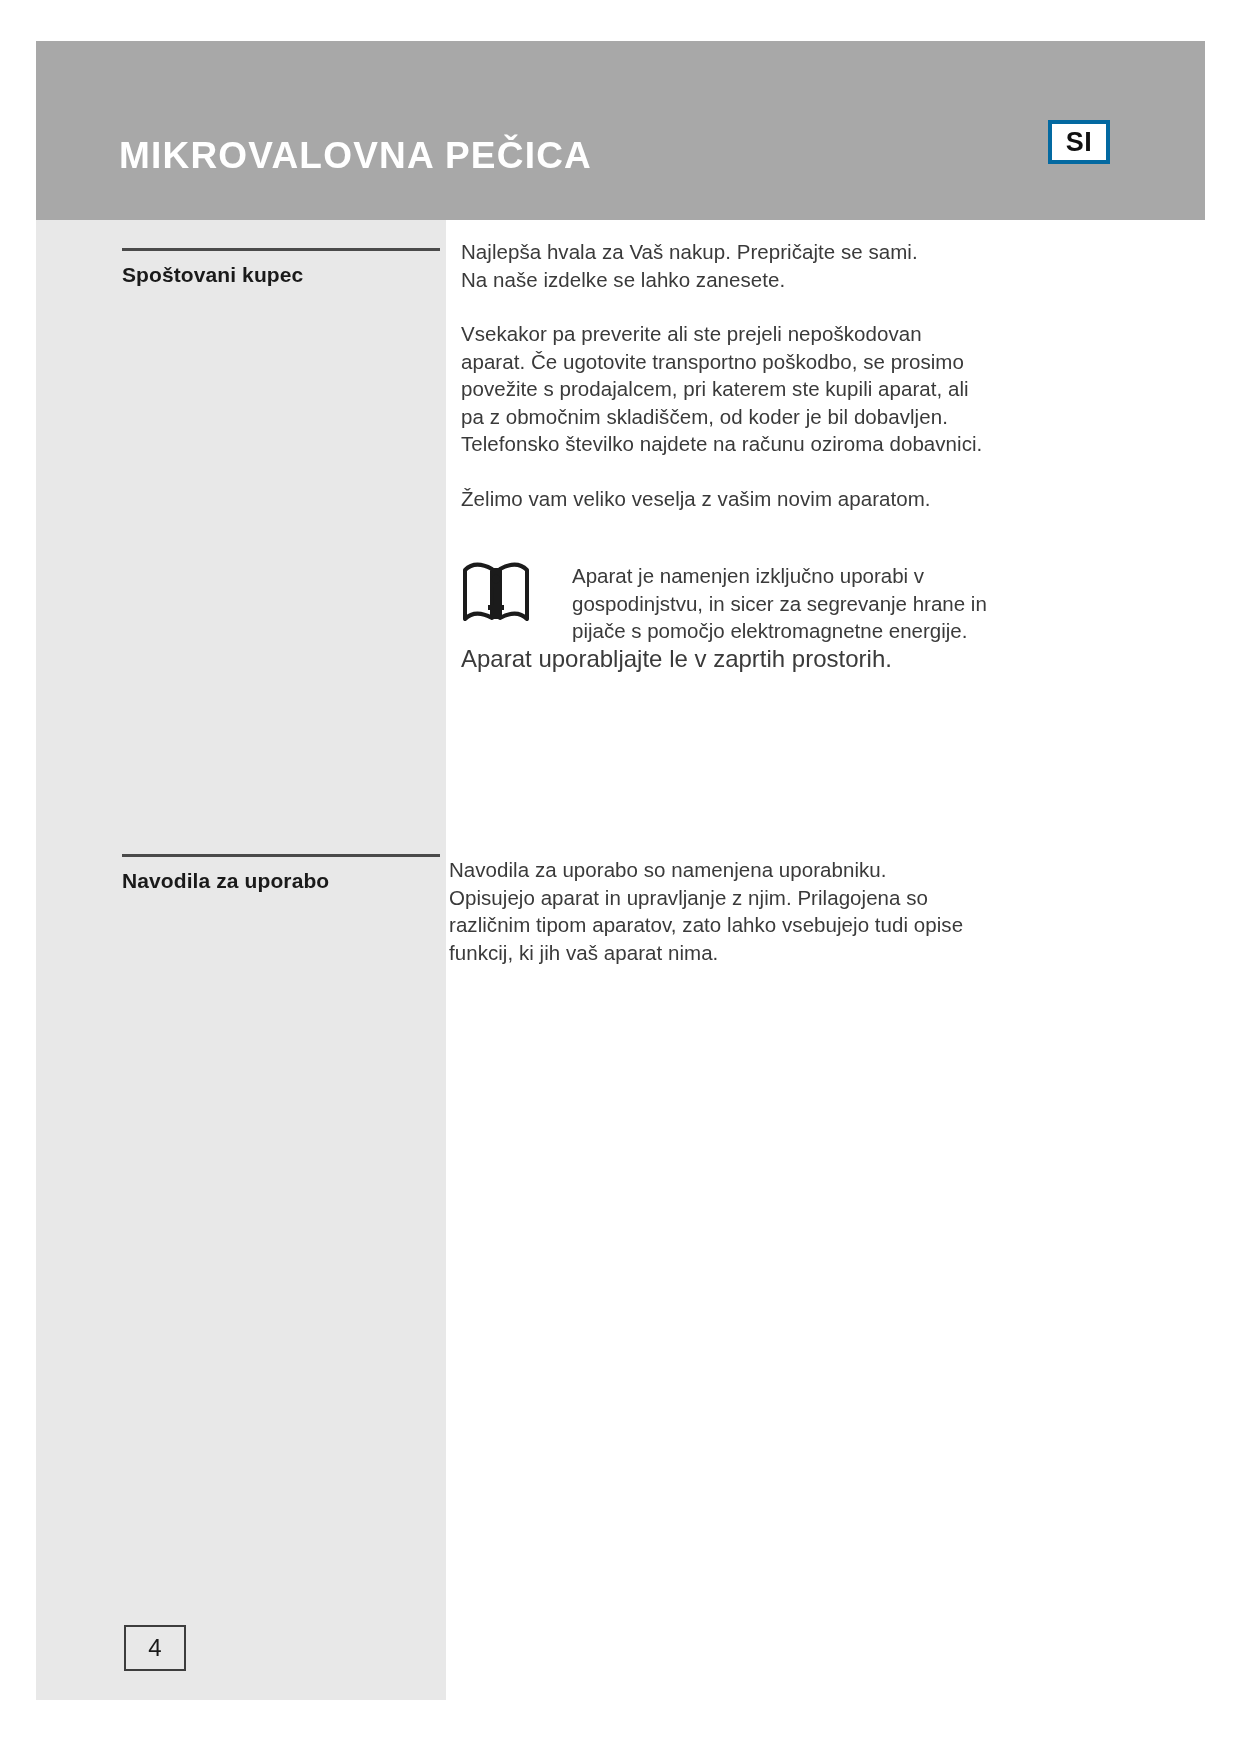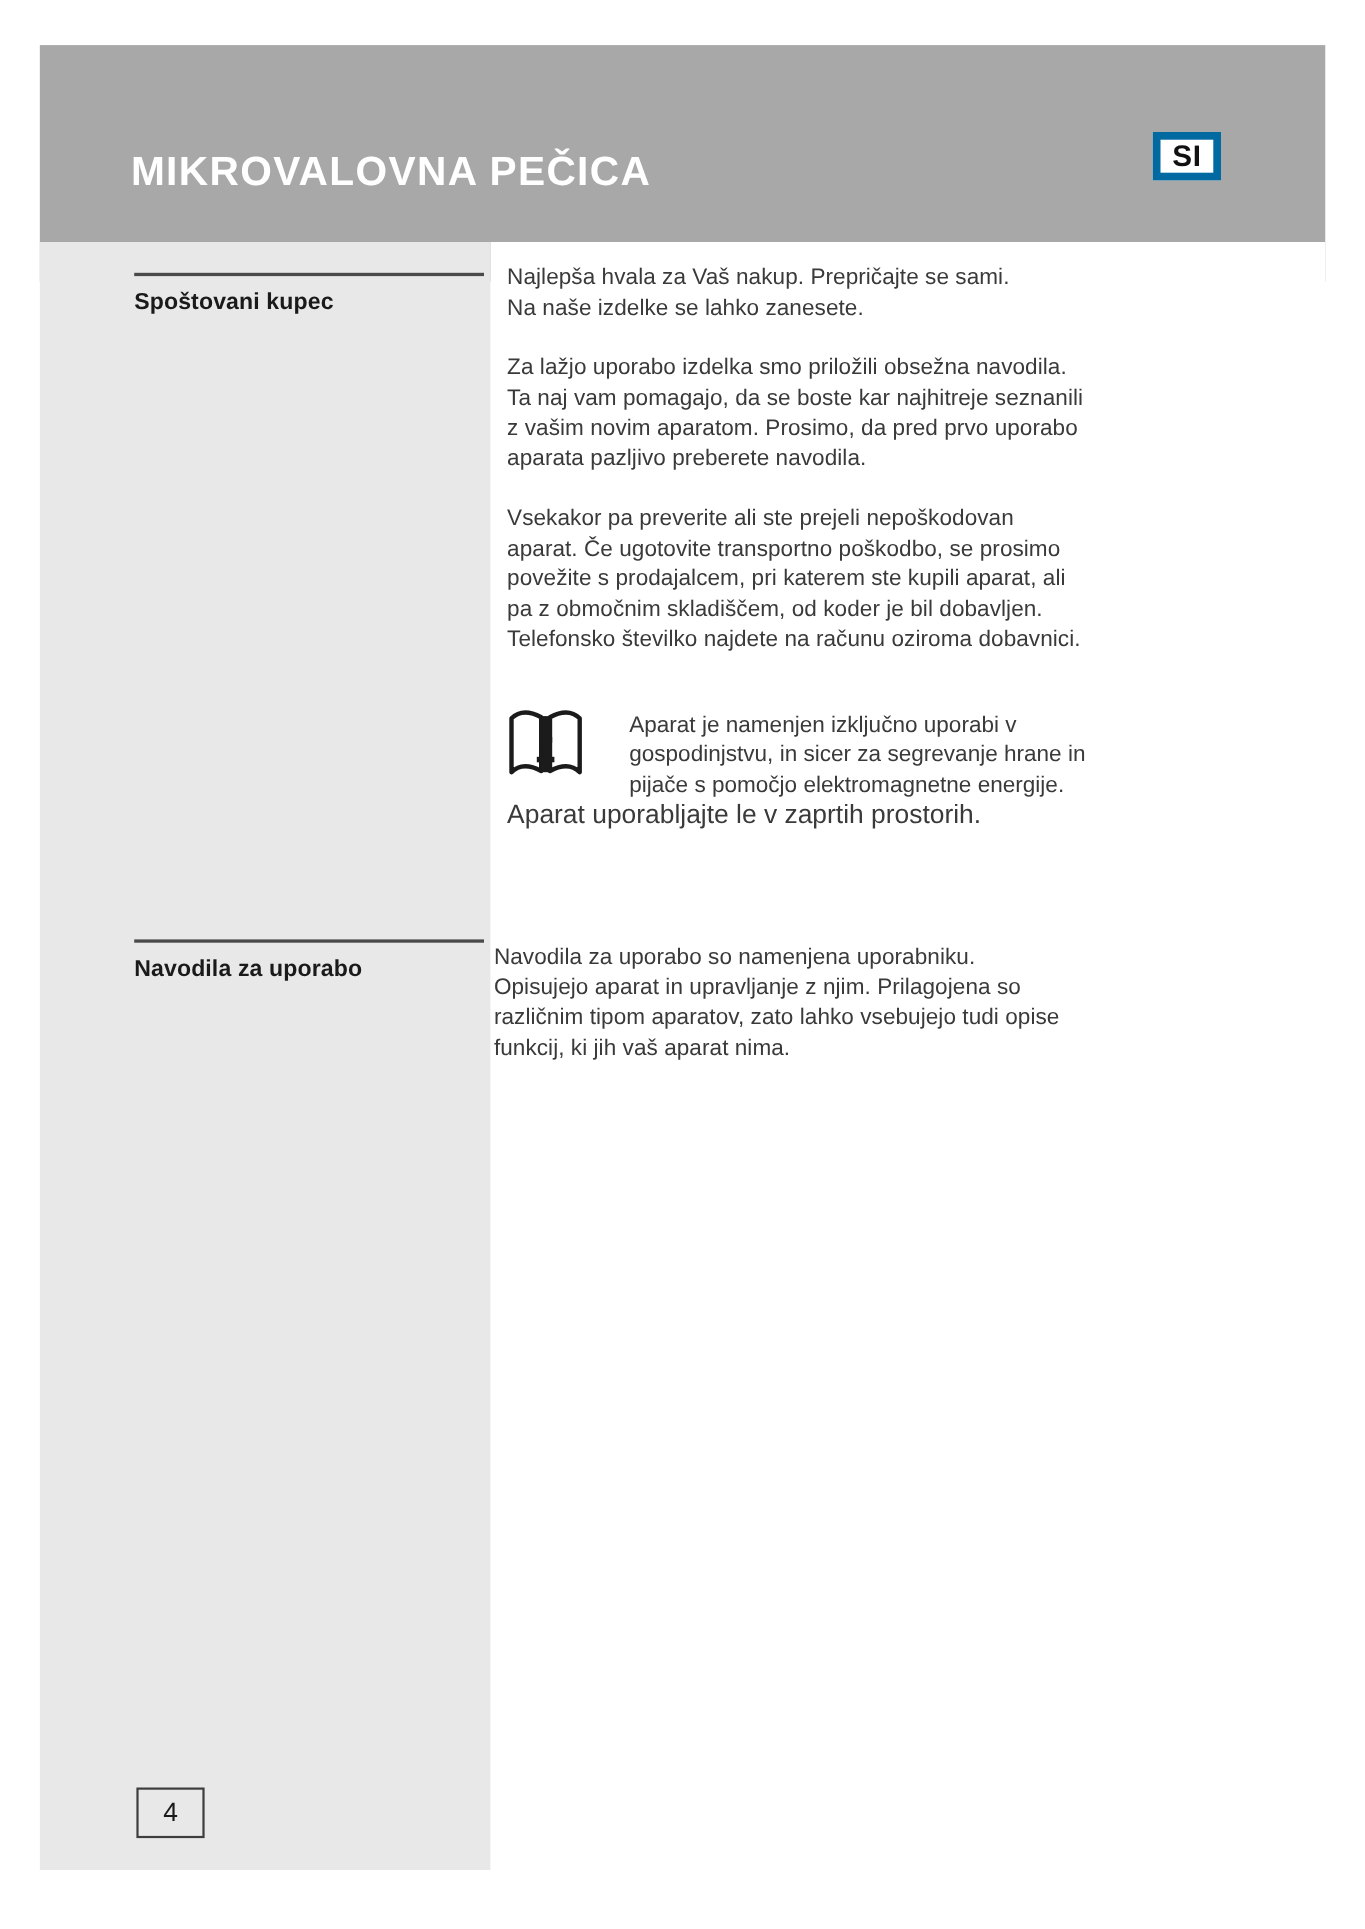--- a/index.html
+++ b/index.html
@@ -45,21 +45,21 @@
     color: #ffffff;
     white-space: nowrap;
   }
   .lang-badge {
     position: absolute;
     left: 1012px;
     top: 79px;
     width: 62px;
     height: 44px;
     background: #ffffff;
-    border: 7px solid #0369a1;
+    border: 4px solid #0369a1;
     display: flex;
     align-items: center;
     justify-content: center;
     font-size: 27px;
     font-weight: bold;
     color: #111111;
     letter-spacing: 0.5px;
     box-sizing: border-box;
   }
 
@@ -210,29 +210,26 @@
       </div>
 
       <div class="page-number">4</div>
     </div>
 
     <div class="content">
 
       <div class="content-inner">
         <p class="para">Najlepša hvala za Vaš nakup. Prepričajte se sami.
 Na naše izdelke se lahko zanesete.</p>
-        <p class="para">Za lažjo uporabo izdelka smo priložili obsežna navodila.
-Ta naj vam pomagajo, da se boste kar najhitreje seznanili
-z vašim novim aparatom. Prosimo, da pred prvo uporabo
-aparata pazljivo preberete navodila.</p>
         <p class="para">Vsekakor pa preverite ali ste prejeli nepoškodovan
 aparat. Če ugotovite transportno poškodbo, se prosimo
 povežite s prodajalcem, pri katerem ste kupili aparat, ali
 pa z območnim skladiščem, od koder je bil dobavljen.
 Telefonsko številko najdete na računu oziroma dobavnici.</p>
+        <p class="para para-tight">Želimo vam veliko veselja z vašim novim aparatom.</p>
 
         <div class="note-block">
           <div class="note-row">
             <svg class="manual-icon" viewBox="0 0 70 66">
 
               <path d="M4 10 C11 3, 20 3, 31 9 L31 58 C20 52, 11 52, 4 59 Z" fill="#ffffff" stroke="#1b1b1b" stroke-width="4" stroke-linejoin="round"></path>
               <path d="M66 10 C59 3, 50 3, 39 9 L39 58 C50 52, 59 52, 66 59 Z" fill="#ffffff" stroke="#1b1b1b" stroke-width="4" stroke-linejoin="round"></path>
               <rect x="31" y="8" width="8" height="51" fill="#1b1b1b"></rect>
 
               <circle cx="35" cy="19" r="4.2" fill="#1b1b1b"></circle>

